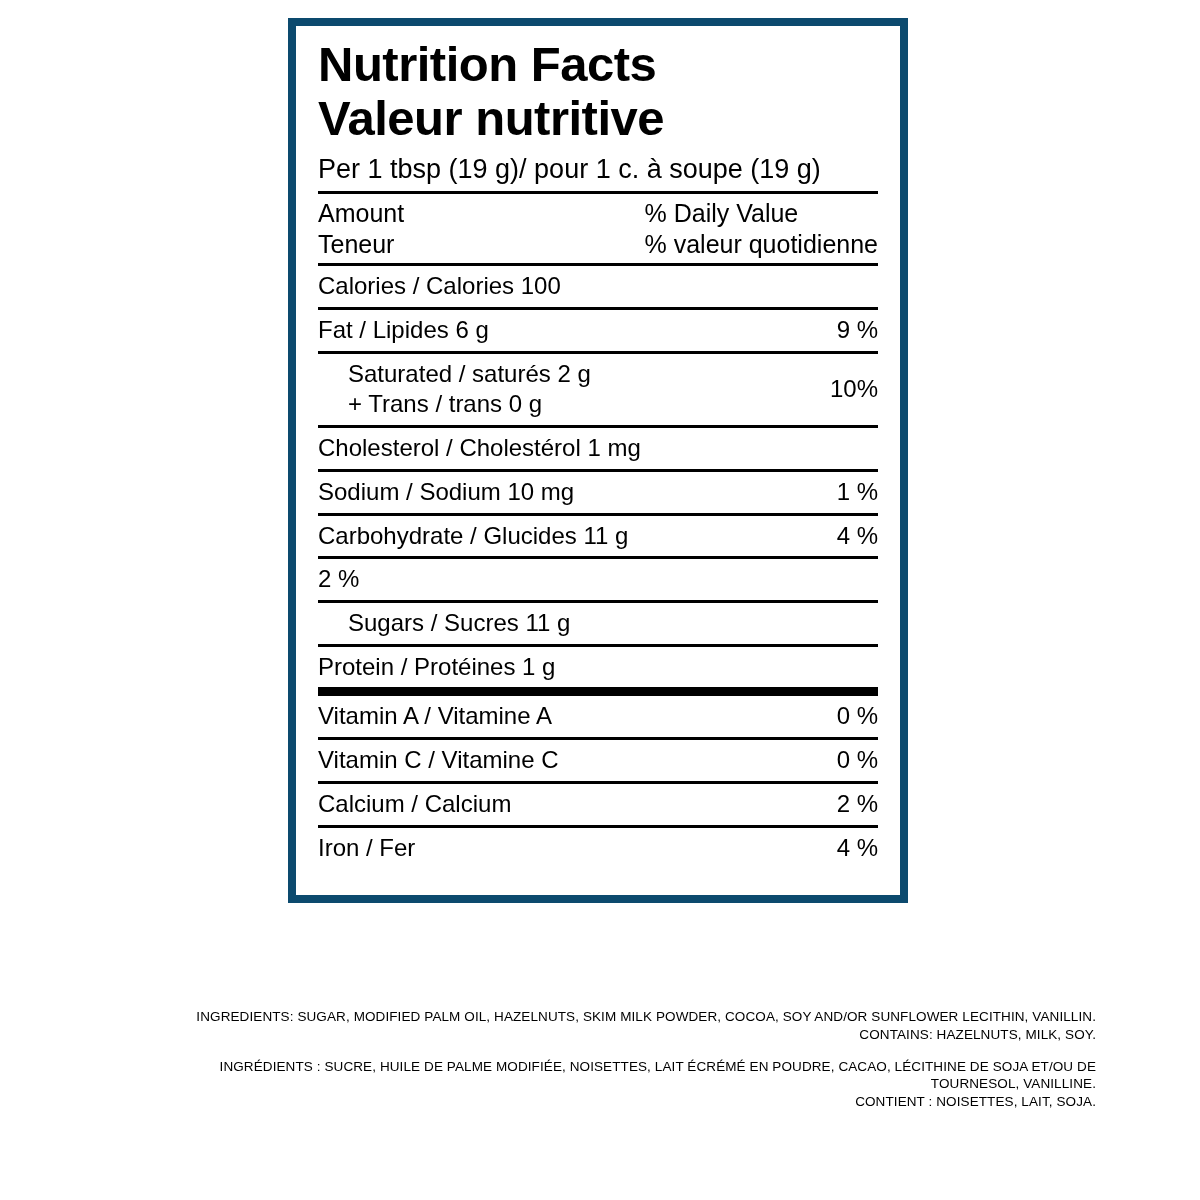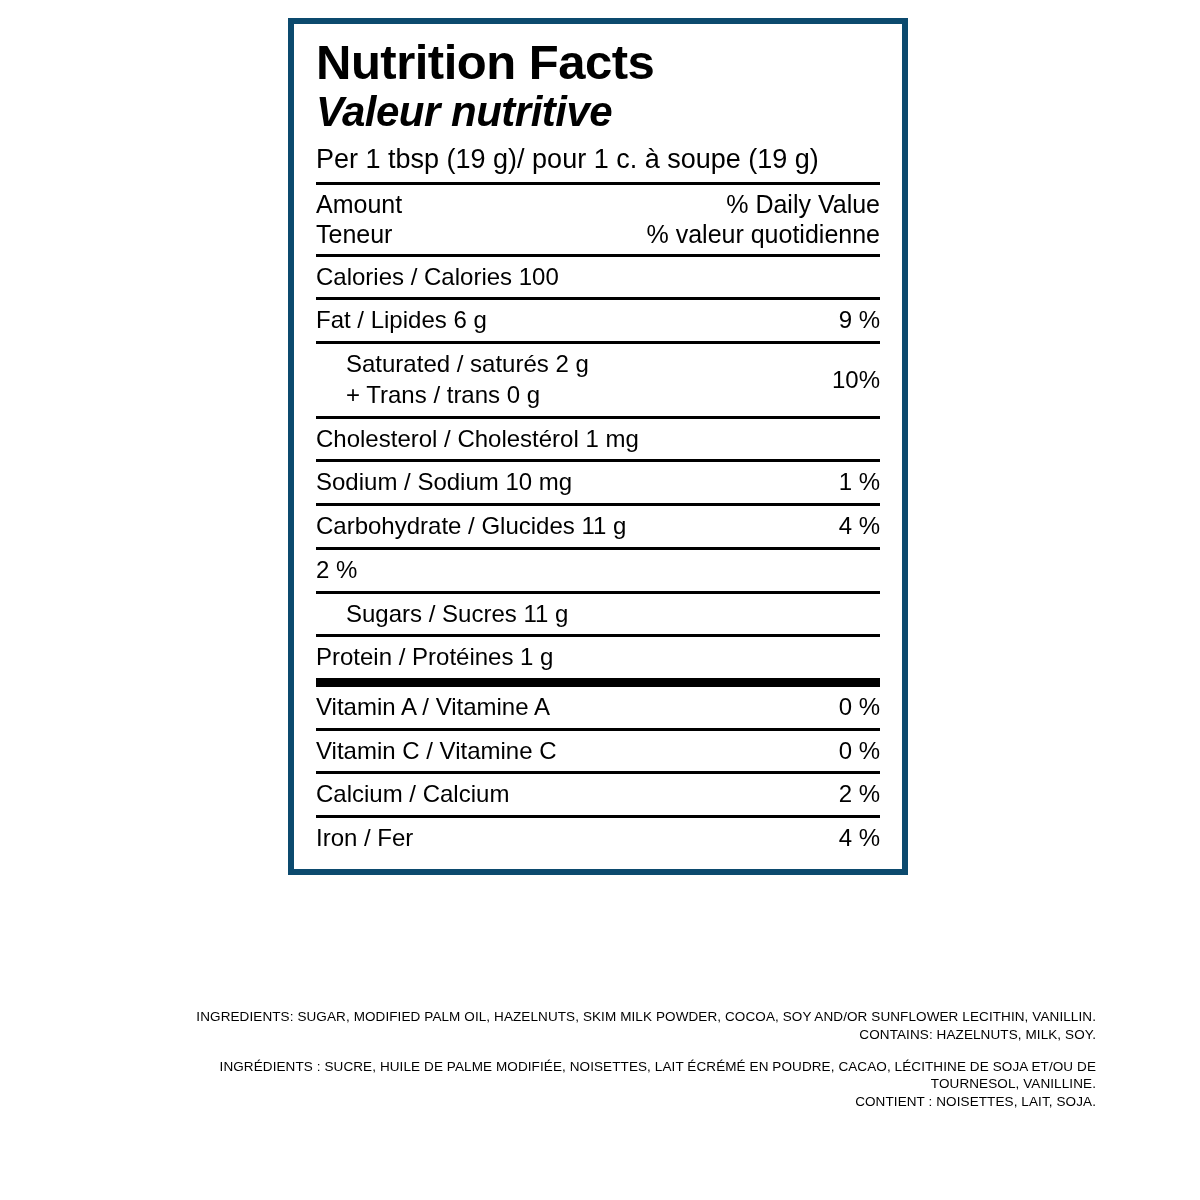--- a/index.html
+++ b/index.html
@@ -22,42 +22,41 @@
     height: 1200px;
   }
 
   
   .nf-panel {
     position: absolute;
     left: 288px;
     top: 18px;
     width: 620px;
     box-sizing: border-box;
-    border: 6px solid #0c4a6e;
+    border: 8px solid #0c4a6e;
     background: #fff;
-    padding: 8px 0 0 0;
+    padding: 8px 0 17px 0;
   }
   .nf-inner {
     padding: 0 22px 10px 22px;
   }
 
   .nf-title {
     font-size: 49px;
     font-weight: bold;
     letter-spacing: -0.5px;
     line-height: 1.07;
     margin: 4px 0 0 0;
   }
   .nf-title-2 {
-    font-size: 42px;
+    font-size: 49px;
     font-weight: bold;
     letter-spacing: -0.5px;
     line-height: 1.07;
     margin: 2px 0 0 0;
-    font-style: italic;
   }
   .nf-serving {
     font-size: 27px;
     line-height: 1.2;
     margin: 8px 0 6px 0;
     white-space: nowrap;
   }
 
   .rule {
     height: 3px;
@@ -84,21 +83,21 @@
   .hdr {
     display: flex;
     justify-content: space-between;
     padding: 4px 0 4px 0;
     gap: 44px;
   }
   .hdr .col {
     font-size: 25px;
     line-height: 1.22;
   }
-  .hdr .col.r { text-align: right; }
+  .hdr .col.r { text-align: left; }
 
   .indent { padding-left: 30px; }
 
   .two-line .left-block { display: flex; flex-direction: column; justify-content: space-between; }
 
   
   .ingredients {
     position: absolute;
     left: 136px;
     top: 1008px;

